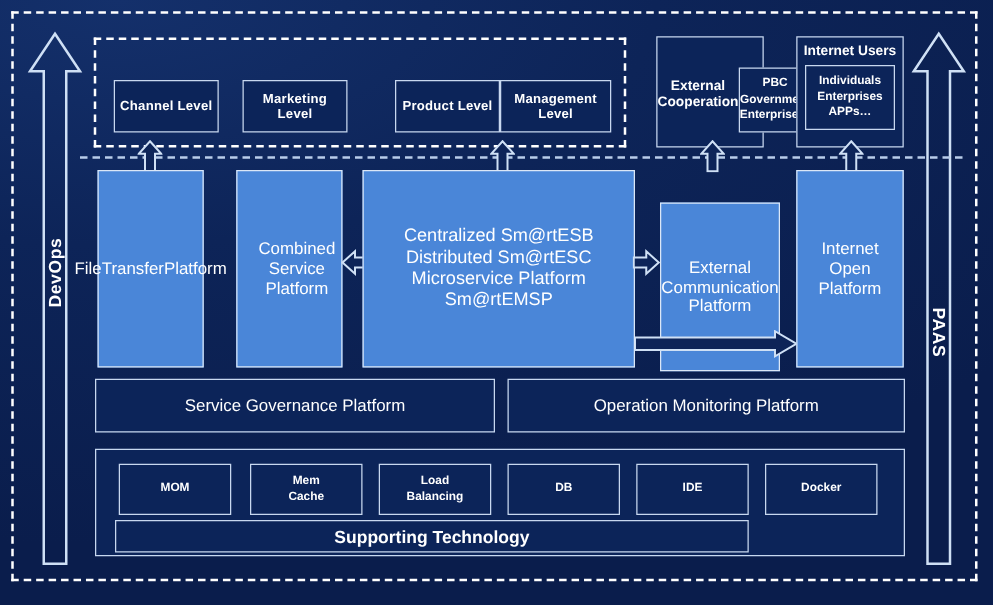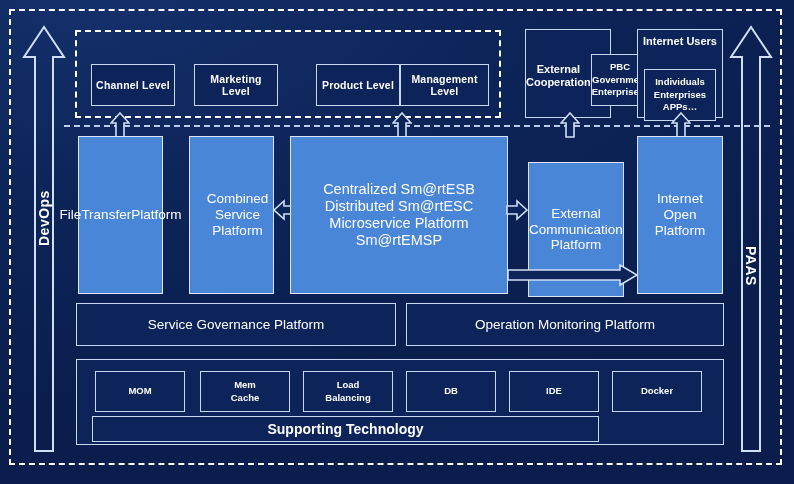--- a/index.html
+++ b/index.html
@@ -100,21 +100,21 @@
     <span>Management Level</span>
   </div>
 
   <div class="box box-dark" style="left:525px;top:29px;width:86px;height:89px;justify-content:flex-start;padding-top:5px;">
     <span class="t-head" style="display:block;width:100%;">External Cooperation</span>
     <div class="box box-dark t-sub" style="position:relative;left:0;top:4px;width:88px;height:52px;flex-direction:column;">
       <span>PBC Government Enterprise…</span>
     </div>
   </div>
 
-  <div class="box box-dark" style="left:637px;top:29px;width:86px;height:89px;flex-direction:column;justify-content:space-between;padding-top:5px;">
+  <div class="box box-dark" style="left:637px;top:29px;width:86px;height:89px;flex-direction:column;justify-content:flex-start;padding-top:5px;">
     <span class="t-head" style="display:block;width:100%;">Internet Users</span>
     <div class="box box-dark t-sub" style="position:relative;left:0;top:4px;width:72px;height:52px;flex-direction:column;">
       <span>Individuals Enterprises APPs…</span>
     </div>
   </div>
 
   <div class="hline-dashed" style="left:64px;top:125px;width:706px;"></div>
 
   <div class="up-arrow" style="left:110px;top:112px;">
     <svg width="20" height="26" viewBox="0 0 20 26">

